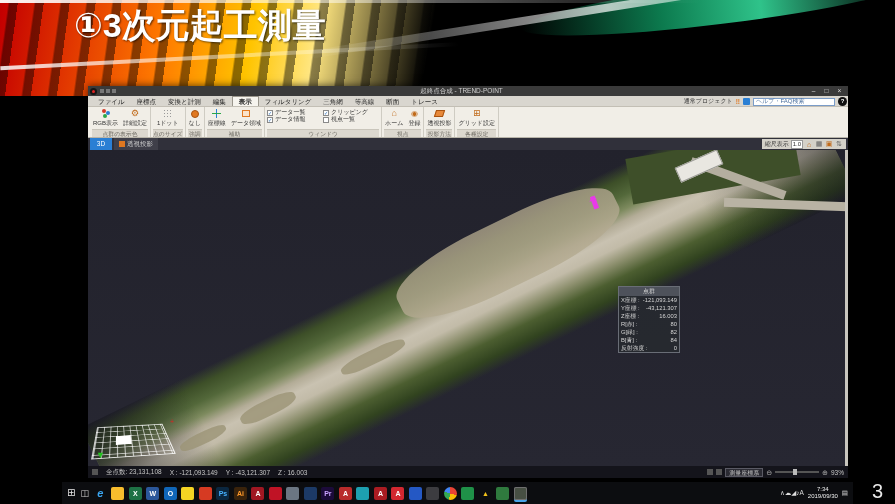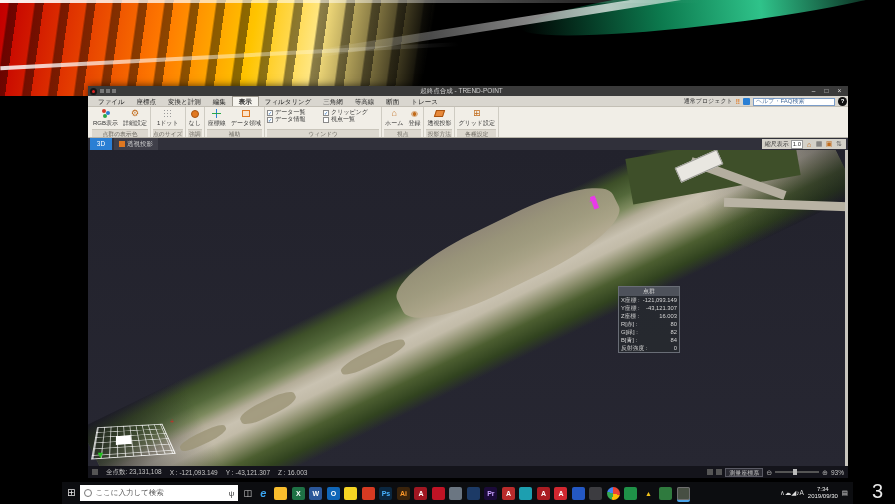--- a/index.html
+++ b/index.html
@@ -159,20 +159,21 @@
 <div class="slide">
 
   <div class="banner">
     <div class="bn1"></div>
     <div class="bn2"></div>
     <div class="bn5"></div>
     <div class="bn3"></div>
     <div class="bn4"></div>
     <div class="bn6"></div>
   </div>
+  <div class="title-line tl1">①3次元起工測量</div>
   <div class="pagenum">3</div>
 
   <div class="window">
 
     <div class="titlebar">
       <span class="appicon"></span>
       <span class="qat">
           <i></i>
           <i></i>
           <i></i>
@@ -417,25 +418,20 @@
             <span class="sl-knob"></span>
           </span>
         <span class="sl-btn">⊕</span>
         <span>93%</span>
       </span>
     </div>
   </div>
 
   <div class="taskbar">
     <span class="start">⊞</span>
-    <span class="tsearch">
-      <span class="ring"></span>
-      <span>ここに入力して検索</span>
-      <span class="mic">ψ</span>
-    </span>
     <span class="taskview">◫</span>
     <span class="ticons">
 
     <span class="ticon edge" style="color: rgb(58, 165, 240);">e</span>
         <span class="ticon" style="background: rgb(248, 189, 45);"></span>
         <span class="ticon" style="background: rgb(30, 113, 69);">X</span>
         <span class="ticon" style="background: rgb(43, 87, 154);">W</span>
         <span class="ticon" style="background: rgb(16, 102, 184);">O</span>
         <span class="ticon" style="background: rgb(245, 212, 35);"></span>
         <span class="ticon" style="background: rgb(214, 58, 34);"></span>

